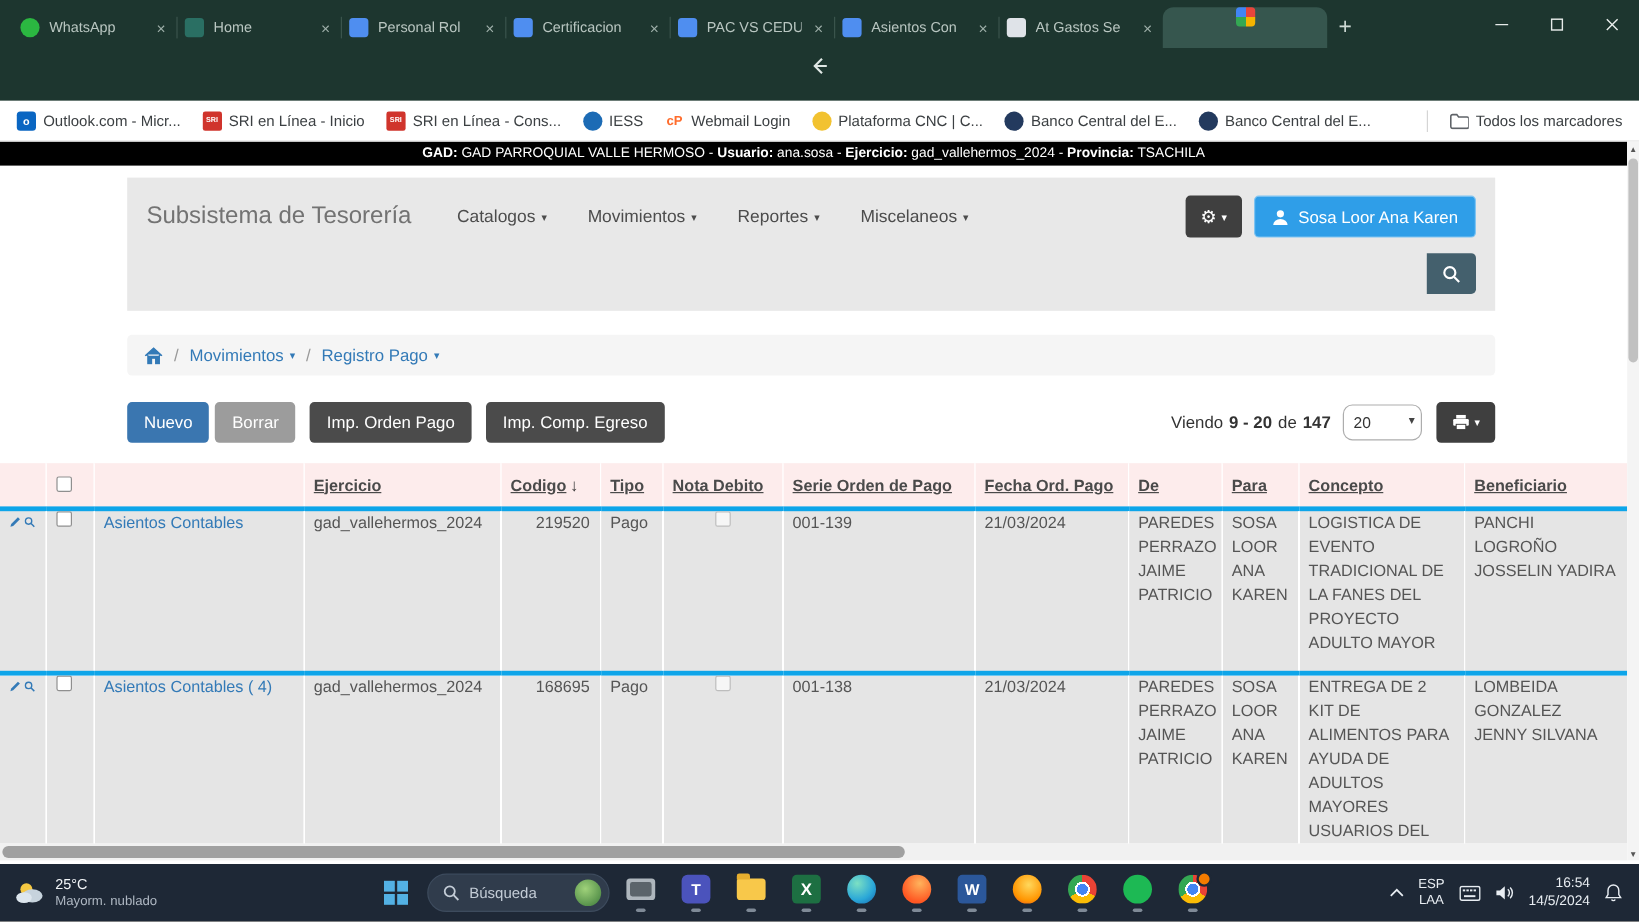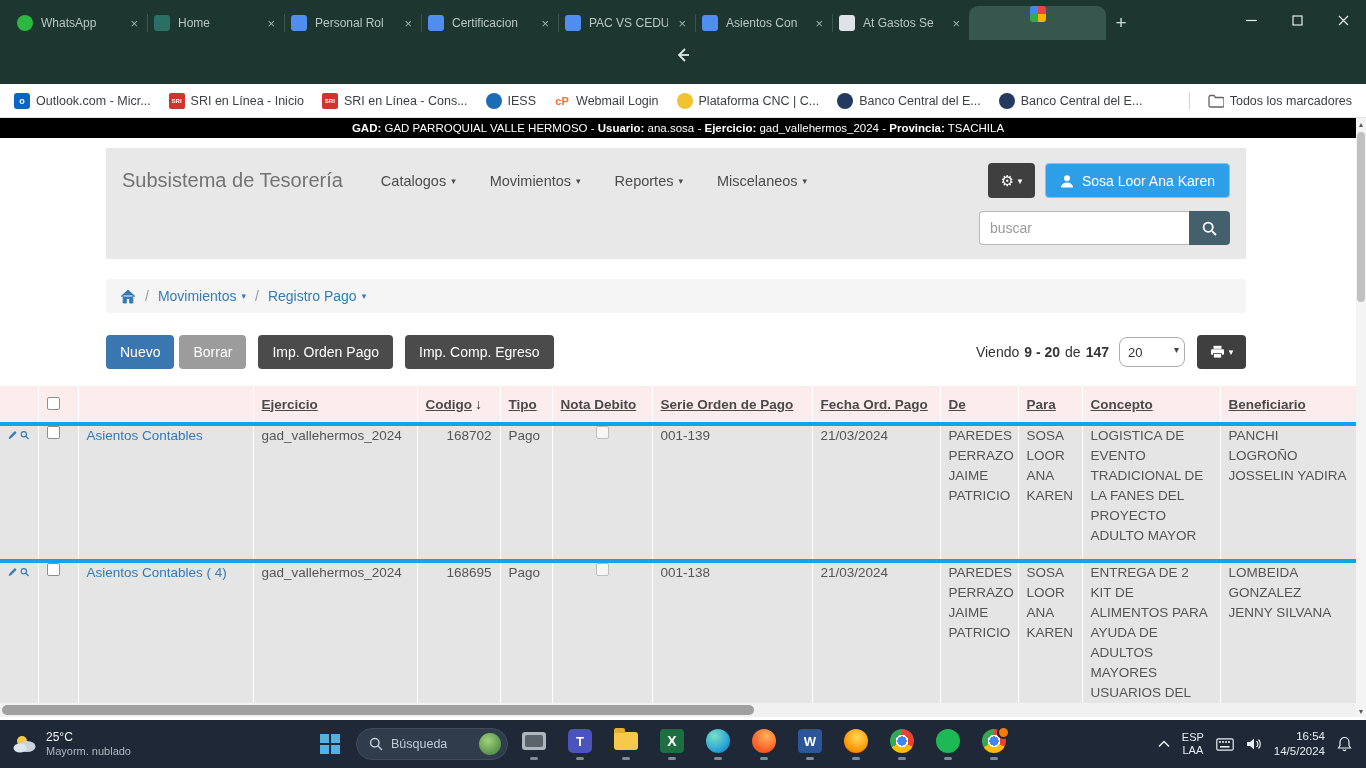--- a/index.html
+++ b/index.html
@@ -370,21 +370,20 @@
               <svg width="14" height="14" viewBox="0 0 14 14">
                   <circle cx="7" cy="4.2" r="3" fill="#fff"></circle>
                   <path d="M1 13.5 a6 5 0 0 1 12 0 Z" fill="#fff"></path>
                 </svg>
               <span>Sosa Loor Ana Karen</span>
             </div>
           </div>
         </div>
         <div class="hrow2">
           <div class="searchwrap">
-            <input class="searchinput" type="text" placeholder="buscar" style="">
             <button class="searchbtn">
               <svg width="15" height="15" viewBox="0 0 15 15">
                   <circle cx="6.2" cy="6.2" r="4.6" fill="none" stroke="#fff" stroke-width="1.8"></circle>
                   <line x1="9.8" y1="9.8" x2="14" y2="14" stroke="#fff" stroke-width="1.8"></line>
                 </svg>
             </button>
           </div>
         </div>
       </div>
 
@@ -473,21 +472,21 @@
                 </svg>
               <svg width="14" height="14" viewBox="0 0 14 14">
                   <circle cx="5.8" cy="5.8" r="4" fill="none" stroke="#337ab7" stroke-width="1.7"></circle>
                   <line x1="9" y1="9" x2="13" y2="13" stroke="#337ab7" stroke-width="1.9"></line>
                 </svg>
             </div>
           </td>
           <td><input type="checkbox" class="cb" style=""></td>
           <td><span class="rowlink">Asientos Contables</span></td>
           <td>gad_vallehermos_2024</td>
-          <td class="num">168702</td>
+          <td class="num">219520</td>
           <td>Pago</td>
           <td style="text-align:center"><input type="checkbox" class="cb cb-muted" disabled="" style=""></td>
           <td>001-139</td>
           <td>21/03/2024</td>
           <td>PAREDES PERRAZO JAIME PATRICIO</td>
           <td>SOSA LOOR ANA KAREN</td>
           <td>LOGISTICA DE EVENTO TRADICIONAL DE LA FANES DEL PROYECTO ADULTO MAYOR</td>
           <td>PANCHI LOGROÑO JOSSELIN YADIRA</td>
         </tr>
         <tr style="height:200px">

